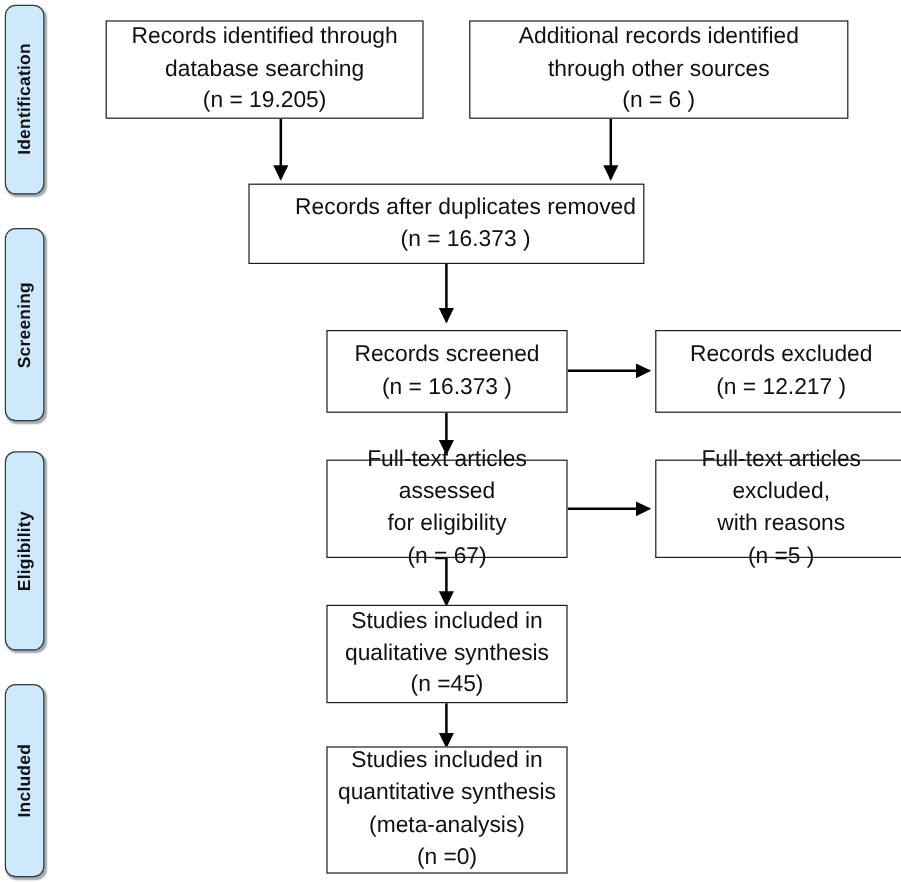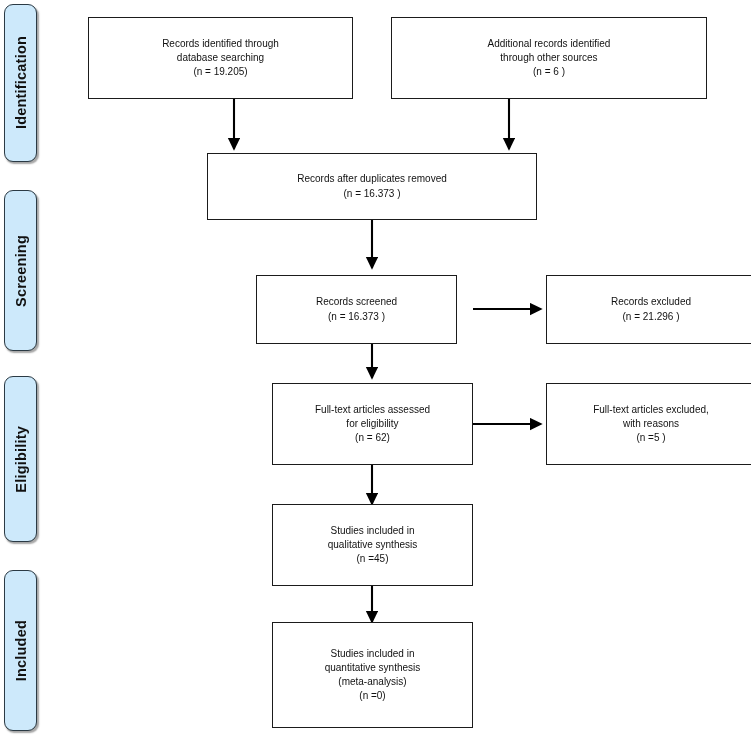--- a/index.html
+++ b/index.html
@@ -50,21 +50,21 @@
     box-sizing: border-box;
     background: #ffffff;
     border: 1.7px solid #1b1b1b;
     display: flex;
     align-items: center;
     justify-content: center;
     text-align: center;
     padding: 2px 6px;
   }
   .node .node-text {
-    font-size: 10px;
+    font-size: 19px;
     line-height: 1.42;
     color: #111111;
     white-space: pre-line;
   }
 </style>
 </head>
 <body>
 
 <div id="diagram">
 
@@ -113,39 +113,39 @@
 database searching
 (n = 19.205)</span>
   </div>
 
   <div class="node" style="left:391px; top:17px; width:316px; height:82px;">
     <span class="node-text">Additional records identified
 through other sources
 (n = 6 )</span>
   </div>
 
-  <div class="node" style="left:207px; top:153px; width:330px; height:67px;">
+  <div class="node" style="left:207px; top:153px; width:330px; height:67px;justify-content:flex-end;">
     <span class="node-text">Records after duplicates removed
 (n = 16.373 )</span>
   </div>
 
-  <div class="node" style="left:256px; top:275px; width:201px; height:69px;">
+  <div class="node" style="left:272px; top:275px; width:201px; height:69px;">
     <span class="node-text">Records screened
 (n = 16.373 )</span>
   </div>
 
   <div class="node" style="left:546px; top:275px; width:210px; height:69px;">
     <span class="node-text">Records excluded
-(n = 21.296 )</span>
+(n = 12.217 )</span>
   </div>
 
   <div class="node" style="left:272px; top:383px; width:201px; height:82px;">
     <span class="node-text">Full-text articles assessed
 for eligibility
-(n = 62)</span>
+(n = 67)</span>
   </div>
 
   <div class="node" style="left:546px; top:383px; width:210px; height:82px;">
     <span class="node-text">Full-text articles excluded,
 with reasons
 (n =5 )</span>
   </div>
 
   <div class="node" style="left:272px; top:504px; width:201px; height:82px;">
     <span class="node-text">Studies included in

